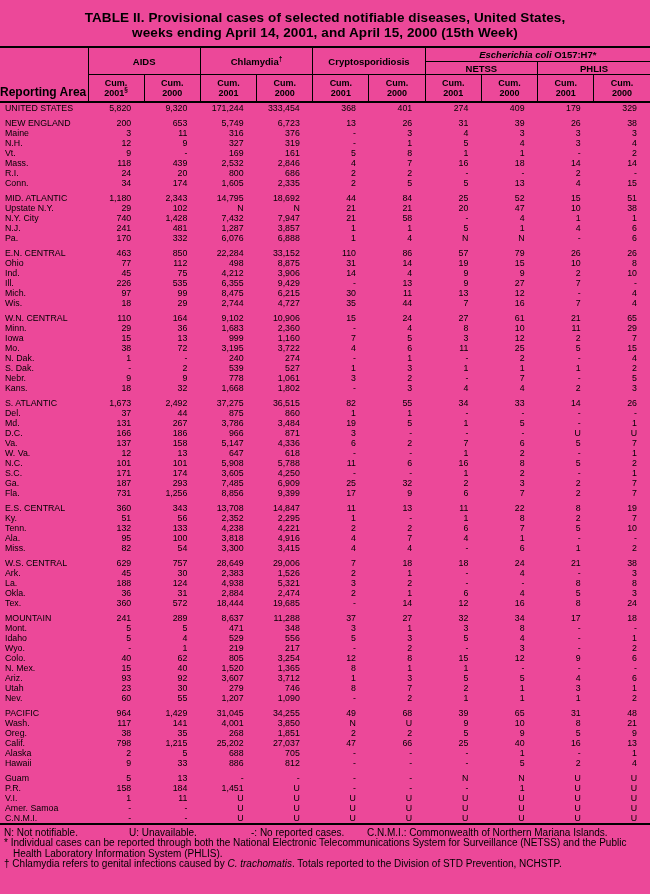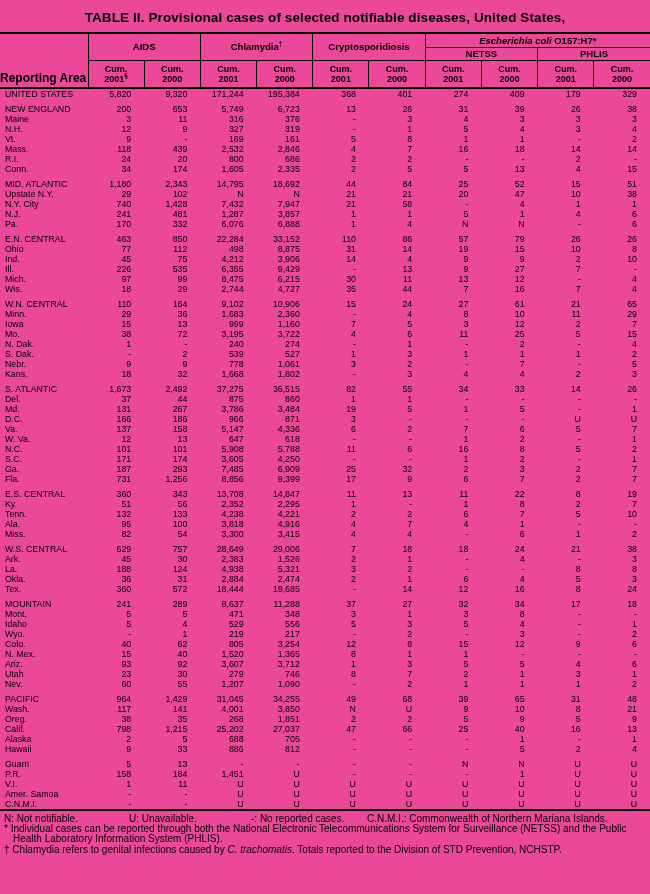--- a/index.html
+++ b/index.html
@@ -60,20 +60,21 @@
   .fn .marker { display:inline; }
   i.sp { font-style:italic; }
 </style>
 </head>
 <body>
 
 <div class="page">
 
   <div class="title">
     <div>TABLE II. Provisional cases of selected notifiable diseases, United States,</div>
+    <div>weeks ending April 14, 2001, and April 15, 2000 (15th Week)</div>
   </div>
 
   <table class="main">
     <colgroup>
       <col class="c-area">
       <col class="c-val">
         <col class="c-val">
         <col class="c-val">
         <col class="c-val">
         <col class="c-val">
@@ -137,21 +138,21 @@
             <div>2000</div>
           </th>
       </tr>
     </thead>
     <tbody>
         <tr>
           <td class="area">UNITED STATES</td>
           <td class="val">5,820</td>
           <td class="val">9,320</td>
           <td class="val">171,244</td>
-          <td class="val">195,384</td>
+          <td class="val">333,454</td>
           <td class="val">368</td>
           <td class="val">401</td>
           <td class="val">274</td>
           <td class="val">409</td>
           <td class="val">179</td>
           <td class="val">329</td>
         </tr>
         <tr class="spacer">
           <td colspan="11"></td>
         </tr>

